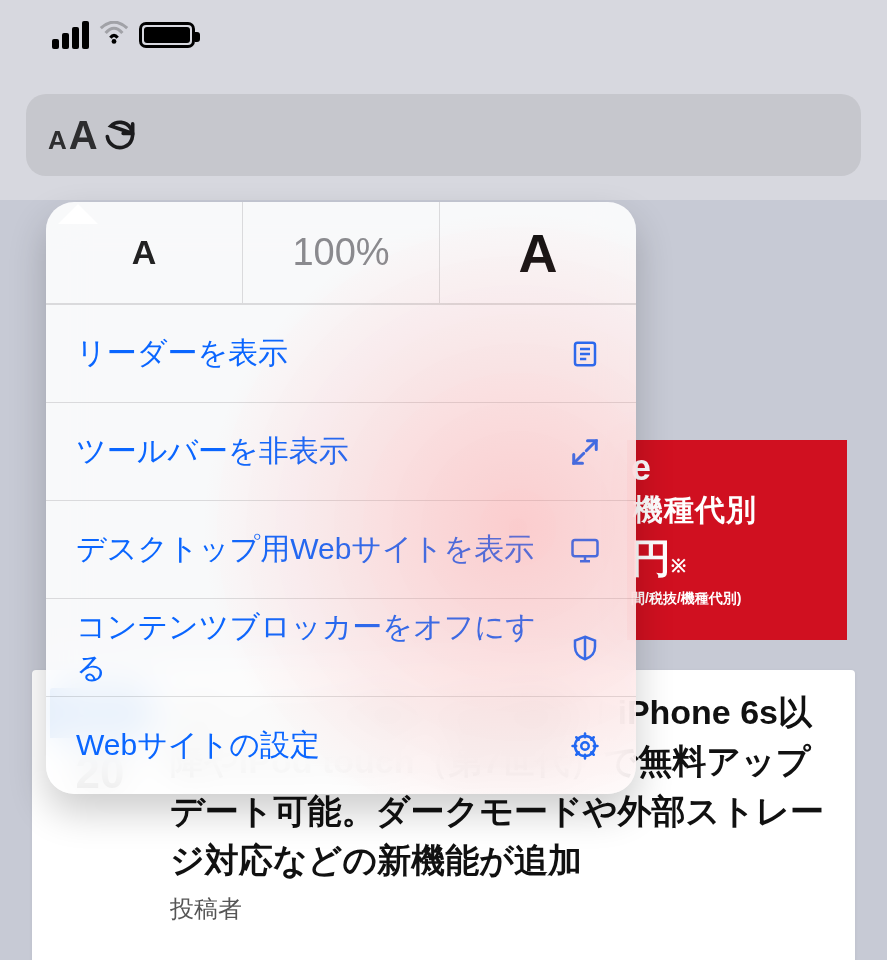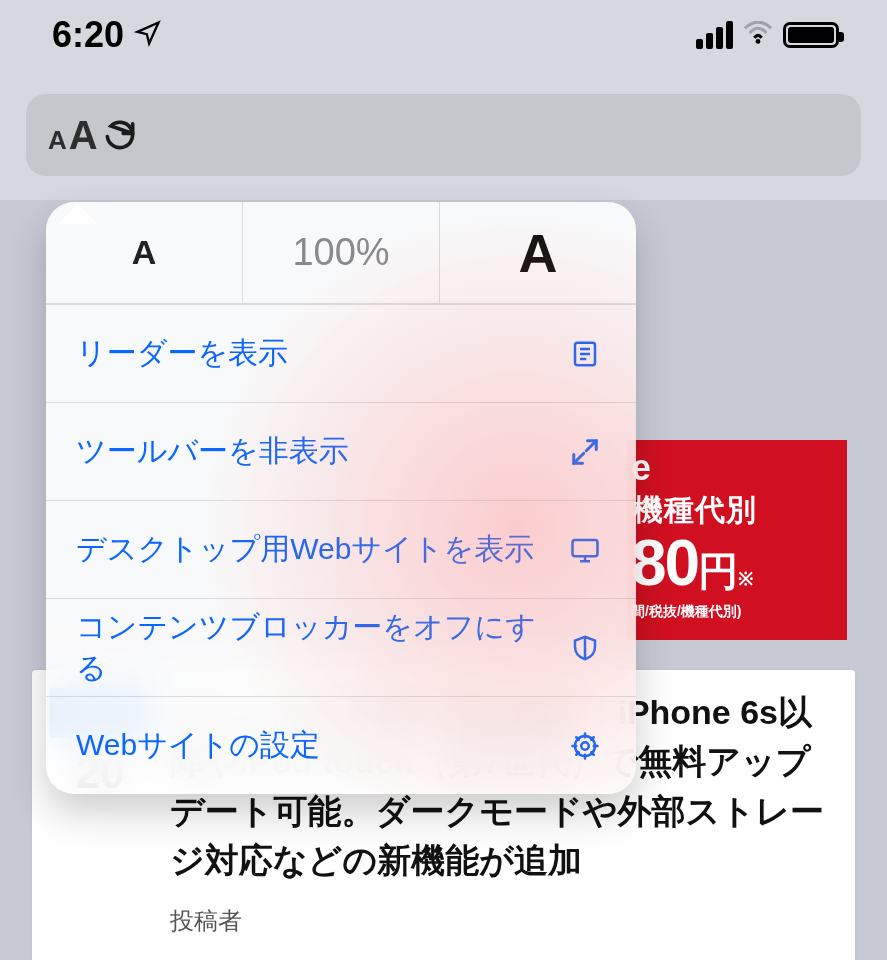--- a/index.html
+++ b/index.html
@@ -32,49 +32,41 @@
   .ad{position:absolute;right:40px;top:240px;width:220px;height:200px;background:#d01020;color:#fff;overflow:hidden;font-weight:700}
   .ad .line1{font-size:30px;letter-spacing:1px;padding:4px 0 0 6px}
   .ad .line2{font-size:64px;letter-spacing:-2px;font-weight:800;line-height:1}
   .ad .yen{font-size:40px}
   .ad .sub{font-size:14px;font-weight:700;padding:4px 8px 0 4px}
 
   .date{width:100px;float:left;display:flex;flex-direction:column;border-radius:3px;overflow:hidden;text-align:center;font-weight:700}
   .date .mon{background:#0f68d6;color:#fff;font-size:28px;padding:6px 0}
   .date .day{background:#fff;color:#111;font-size:44px;padding:10px 0 38px 0}
   .article{margin-left:120px;font-size:34px;font-weight:700;line-height:1.45;color:#111}
-  .byline{margin-left:120px;font-size:24px;color:#555;margin-top:20px}
+  .byline{margin-left:120px;font-size:24px;color:#555;margin-top:8px}
 
   
   .pop{position:absolute;left:46px;top:202px;width:590px;background:rgba(255,255,255,.88);backdrop-filter:blur(20px);border-radius:28px;box-shadow:0 18px 38px rgba(0,0,0,.20);overflow:hidden}
   .pop.grad::before{content:"";position:absolute;inset:0;background:radial-gradient(circle at 80% 55%, rgba(255,120,120,.35), rgba(255,255,255,0) 55%);pointer-events:none}
   .pop::after{content:"";position:absolute;top:-18px;left:12px;width:0;height:0;border:20px solid transparent;border-bottom-color:rgba(255,255,255,.88)}
   .zoom{display:flex;height:102px;align-items:stretch;border-bottom:1px solid rgba(0,0,0,.12)}
   .zoom>div{flex:1;display:flex;align-items:center;justify-content:center}
   .zoom .a-sm{font-size:34px;font-weight:600;color:#222}
   .zoom .a-bg{font-size:54px;font-weight:600;color:#111}
   .zoom .mid{font-size:38px;color:#8a8a8e;border-left:1px solid rgba(0,0,0,.12);border-right:1px solid rgba(0,0,0,.12)}
   .row{height:98px;display:flex;align-items:center;justify-content:space-between;padding:0 30px;border-top:1px solid rgba(0,0,0,.12);color:#0a66ff;font-size:30px;font-weight:500;text-align:left}
   .row:first-of-type{border-top:none}
   .row .lab{flex:1}
   .row .ic{width:42px;display:flex;align-items:center;justify-content:center}
   .row .ic svg{width:30px;height:30px}
 </style>
 </head>
 <body>
 
 <div class="status">
-  <div class="left">
-    <span>6:20</span>
-    <span>
-      <svg width="28" height="28" viewBox="0 0 24 24" fill="none" stroke="#000" stroke-width="2">
-          <path d="M3 11 L21 3 L13 21 L11 13 Z"></path>
-        </svg>
-    </span>
-  </div>
   <div class="right">
     <span class="bars">
         <i></i>
         <i></i>
         <i></i>
         <i></i>
       </span>
     <span class="wifi">
       <svg width="30" height="24" viewBox="0 0 24 20">
           <path d="M1 6 Q12 -4 23 6" stroke="#000" stroke-width="2.6" fill="none" opacity=".25"></path>
@@ -102,21 +94,20 @@
         </svg>
     </span>
   </div>
 </div>
 
 <div class="page">
   <div class="ad">
     <div style="color:#fff;font-size:36px;line-height:1.0;padding:10px 0 0 4px;">e</div>
     <div class="line1">機種代別</div>
     <div style="display:flex;align-items:baseline;padding-left:4px">
-      <span class="line2">80</span>
       <span class="yen">円</span>
       <span style="font-size:18px;vertical-align:top">※</span>
     </div>
     <div class="sub">間/税抜/機種代別)</div>
   </div>
 
   <div class="card">
     <div class="date">
       <div class="mon">9月</div>
       <div class="day">20</div>

